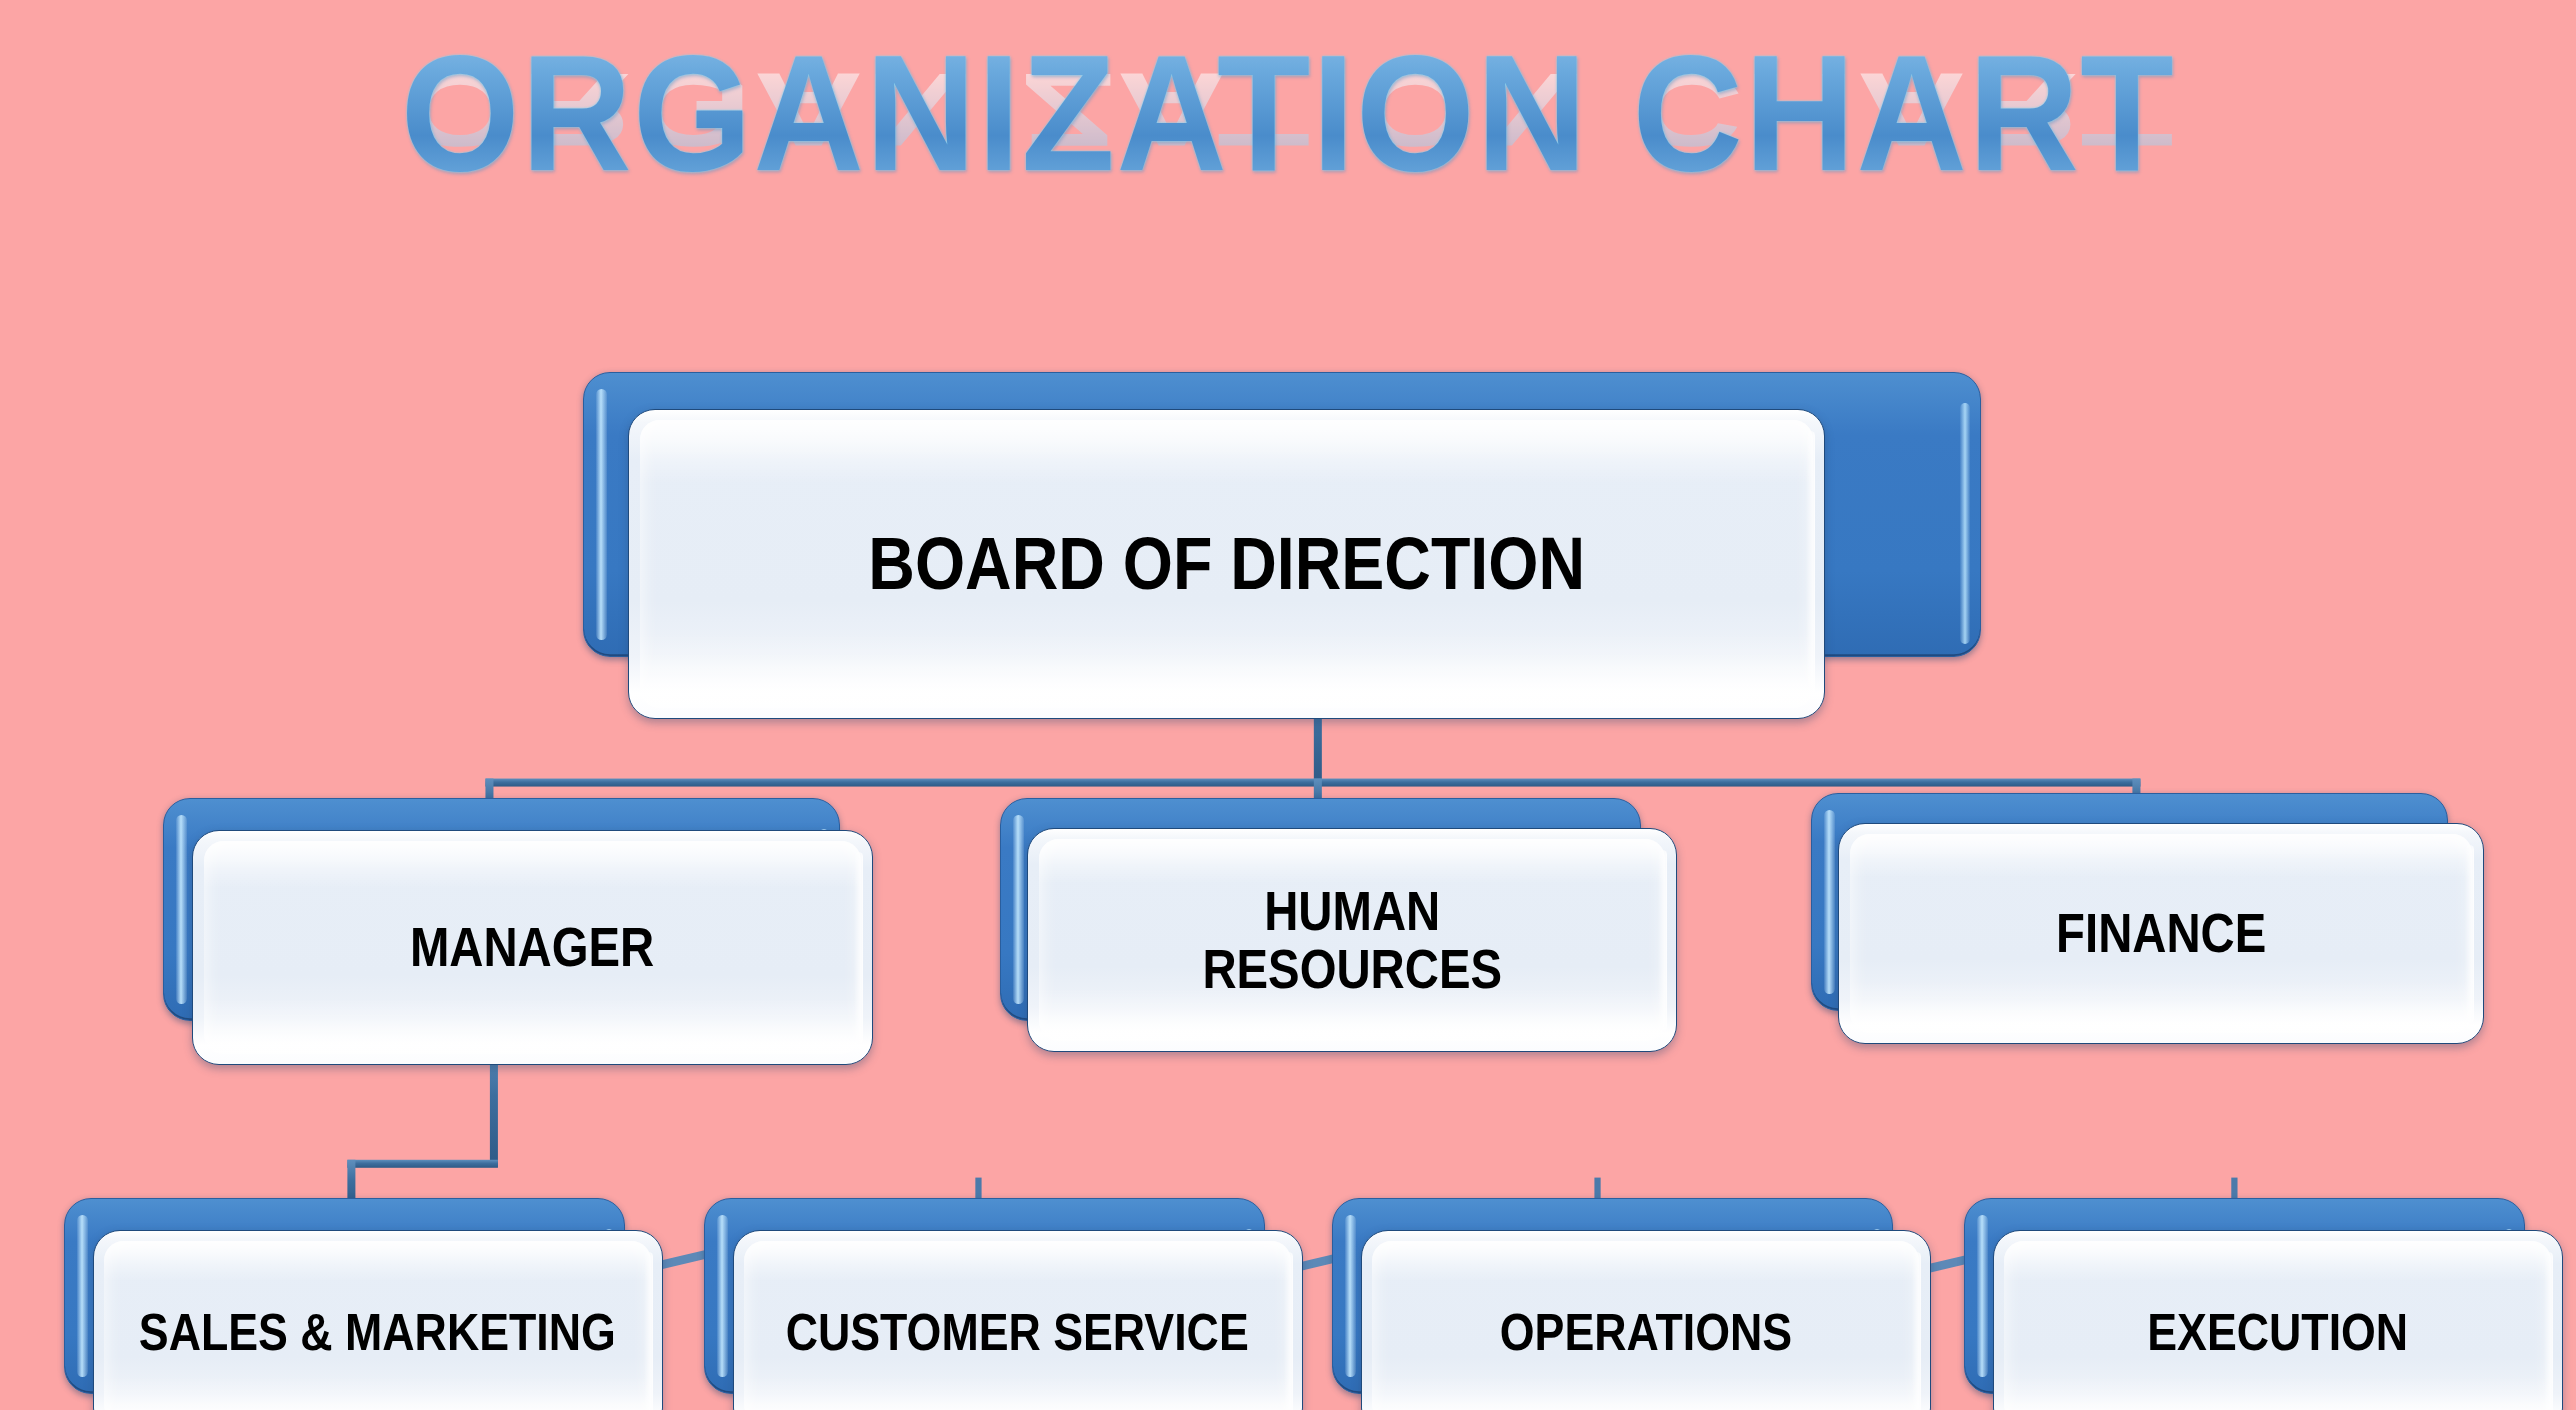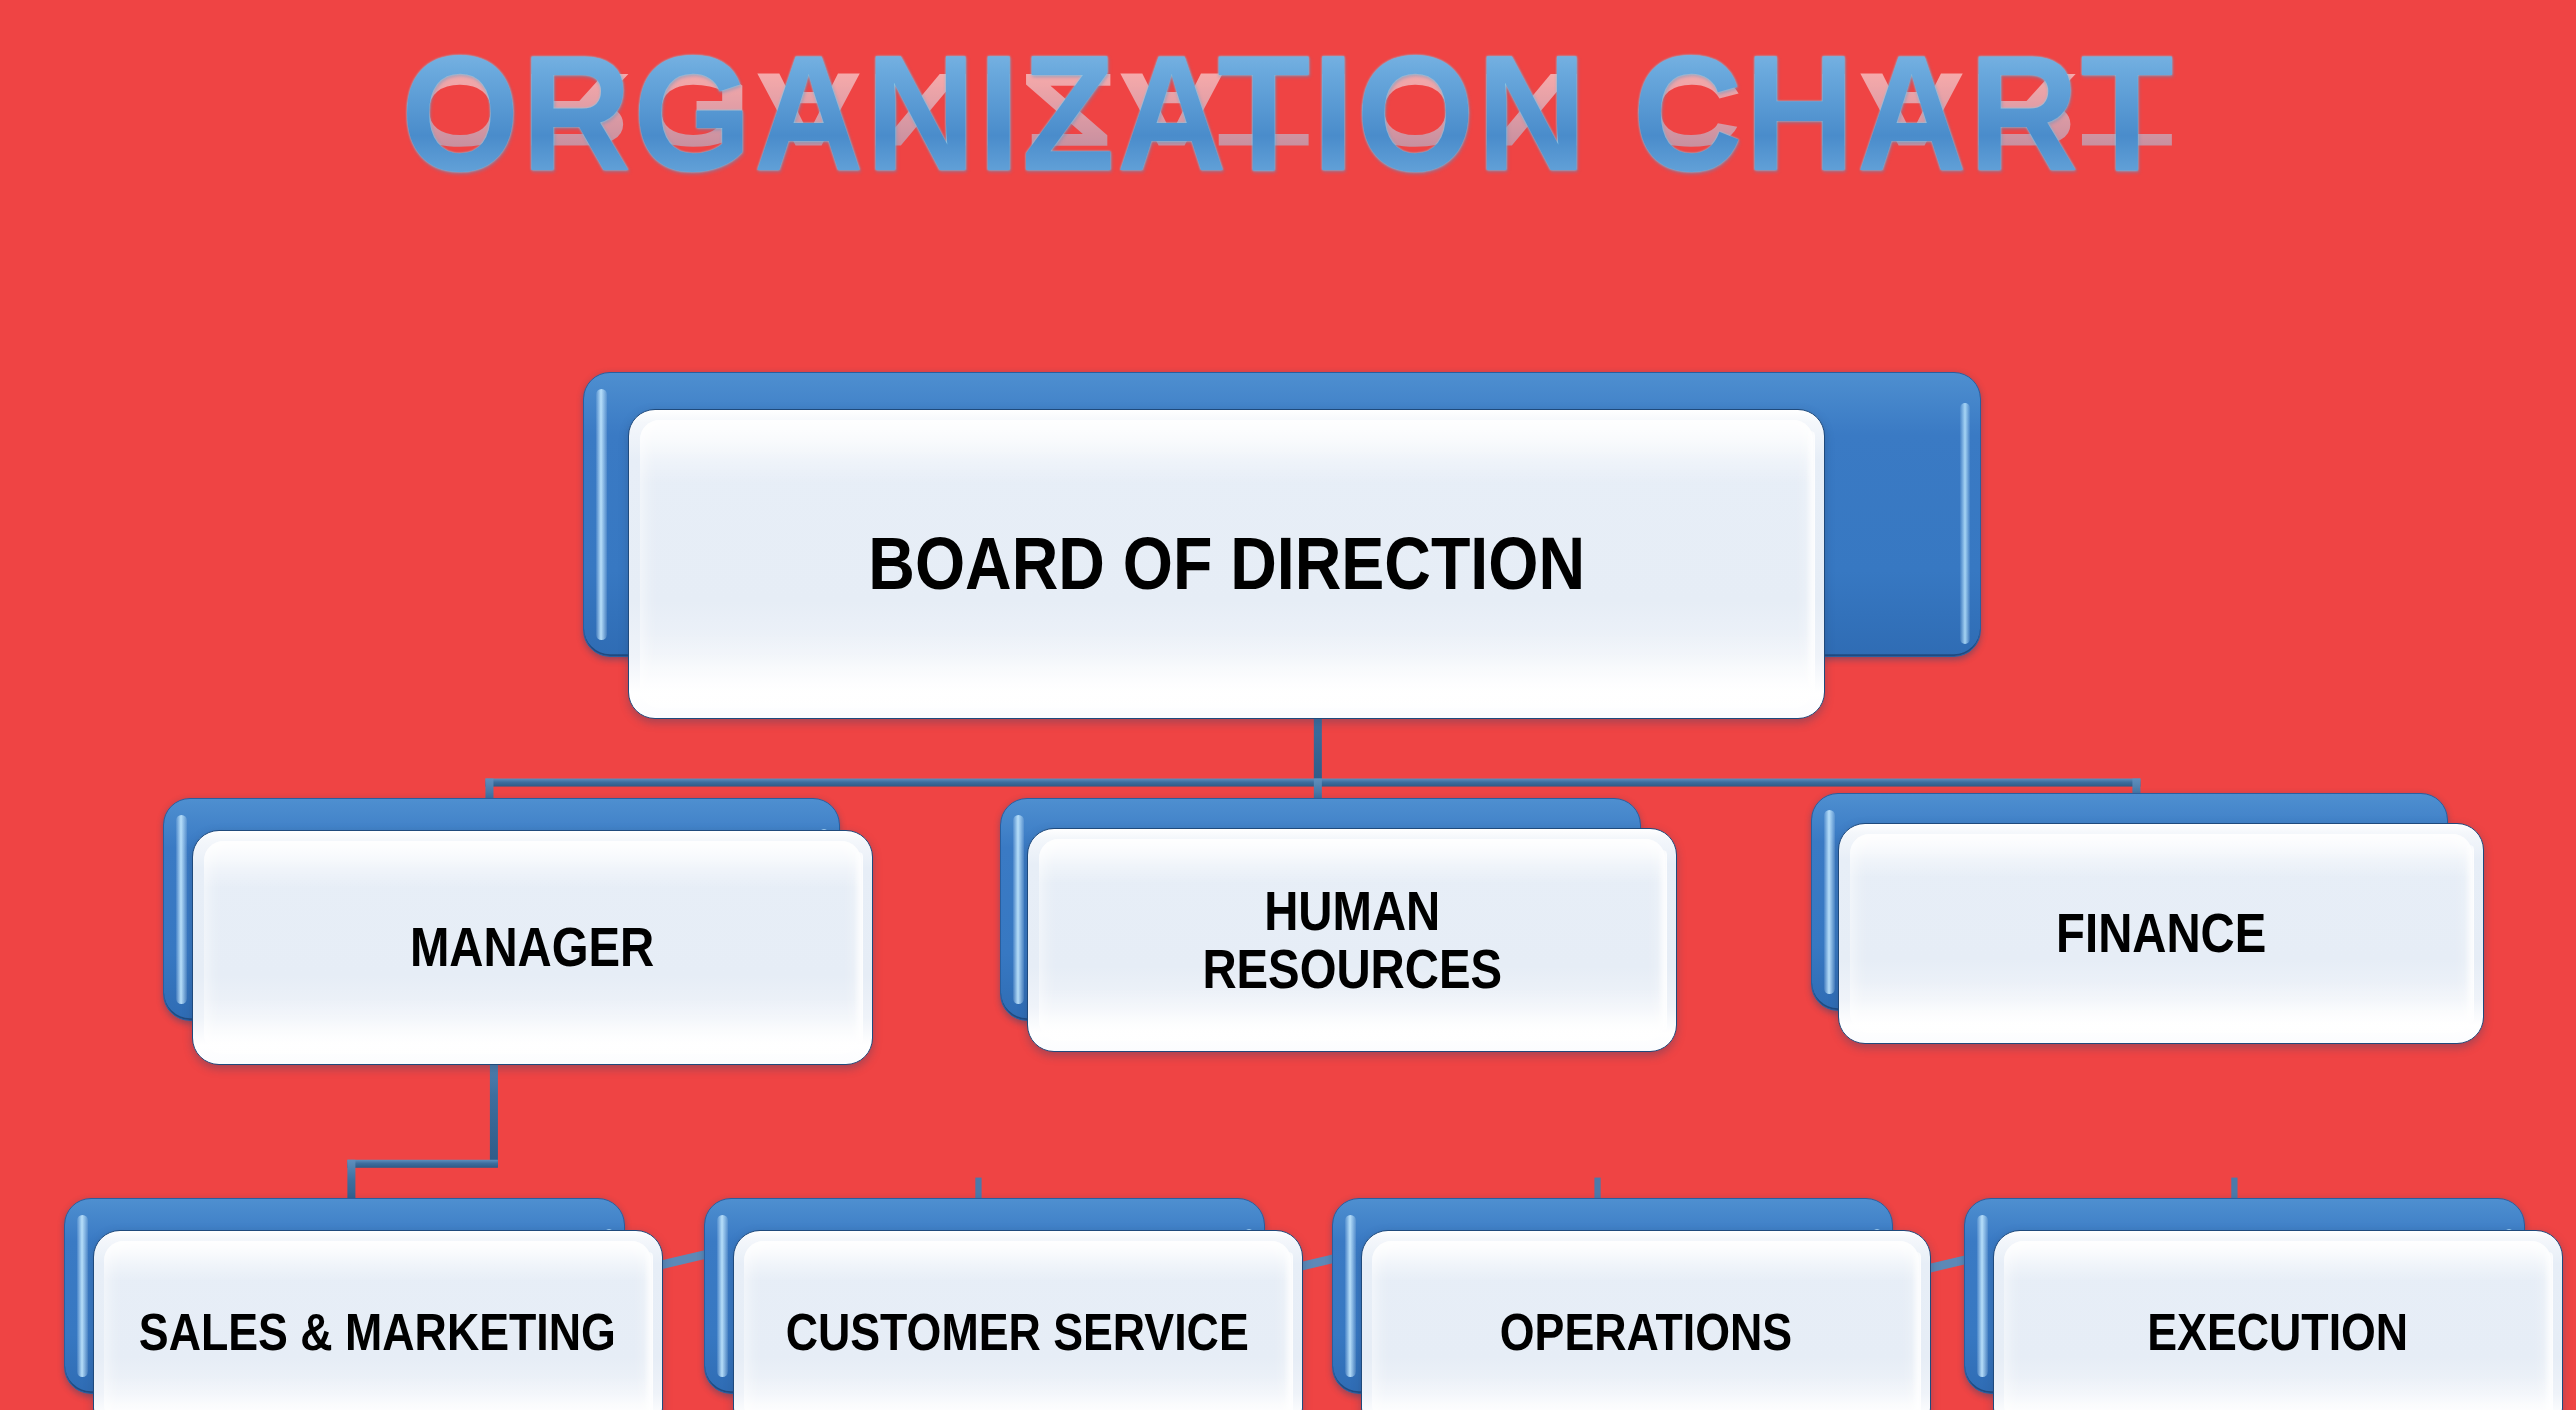--- a/index.html
+++ b/index.html
@@ -1,18 +1,18 @@
 <!DOCTYPE html>
 <html style="font-size:14.3px"><head>
 <meta charset="utf-8">
 <style>
   html,body{margin:0;padding:0;background:#ffffff;}
   body{width:2576px;height:1411px;overflow:hidden;font-family:"Liberation Sans",sans-serif;}
 
-  #stage{position:relative;width:2576px;height:1411px;background:#ef4444;overflow:hidden;}
+  #stage{position:relative;width:2576px;height:1411px;background:#fca5a5;overflow:hidden;}
 
   
   #title-wrap{position:absolute;left:0;top:18px;width:2576px;height:303px;}
   .title-text{
     position:absolute;left:0;width:2576px;text-align:center;
     font-family:"Liberation Sans",sans-serif;
     font-weight:700;font-size:166px;letter-spacing:1.8px;
     transform:scaleX(.92);
     white-space:nowrap;
   }

